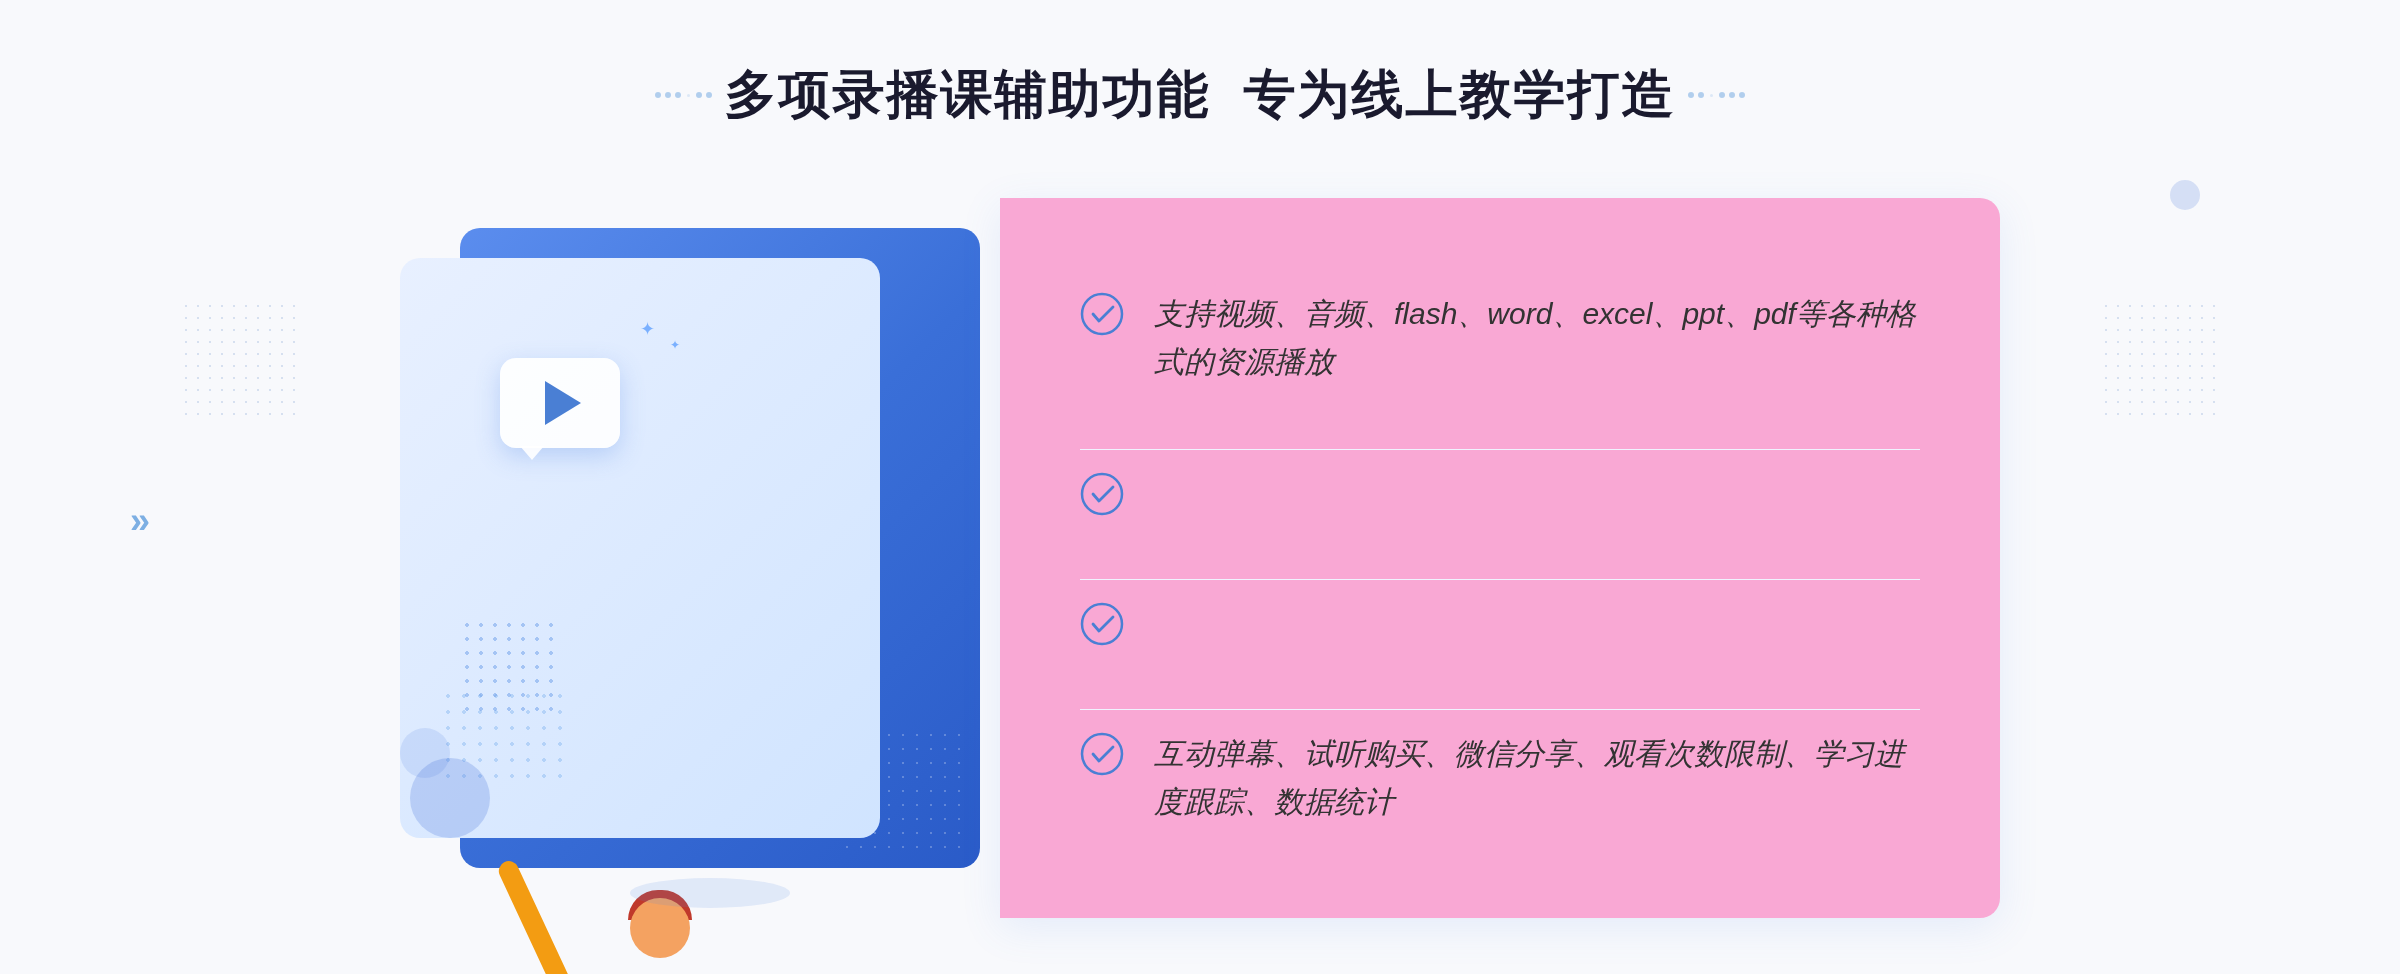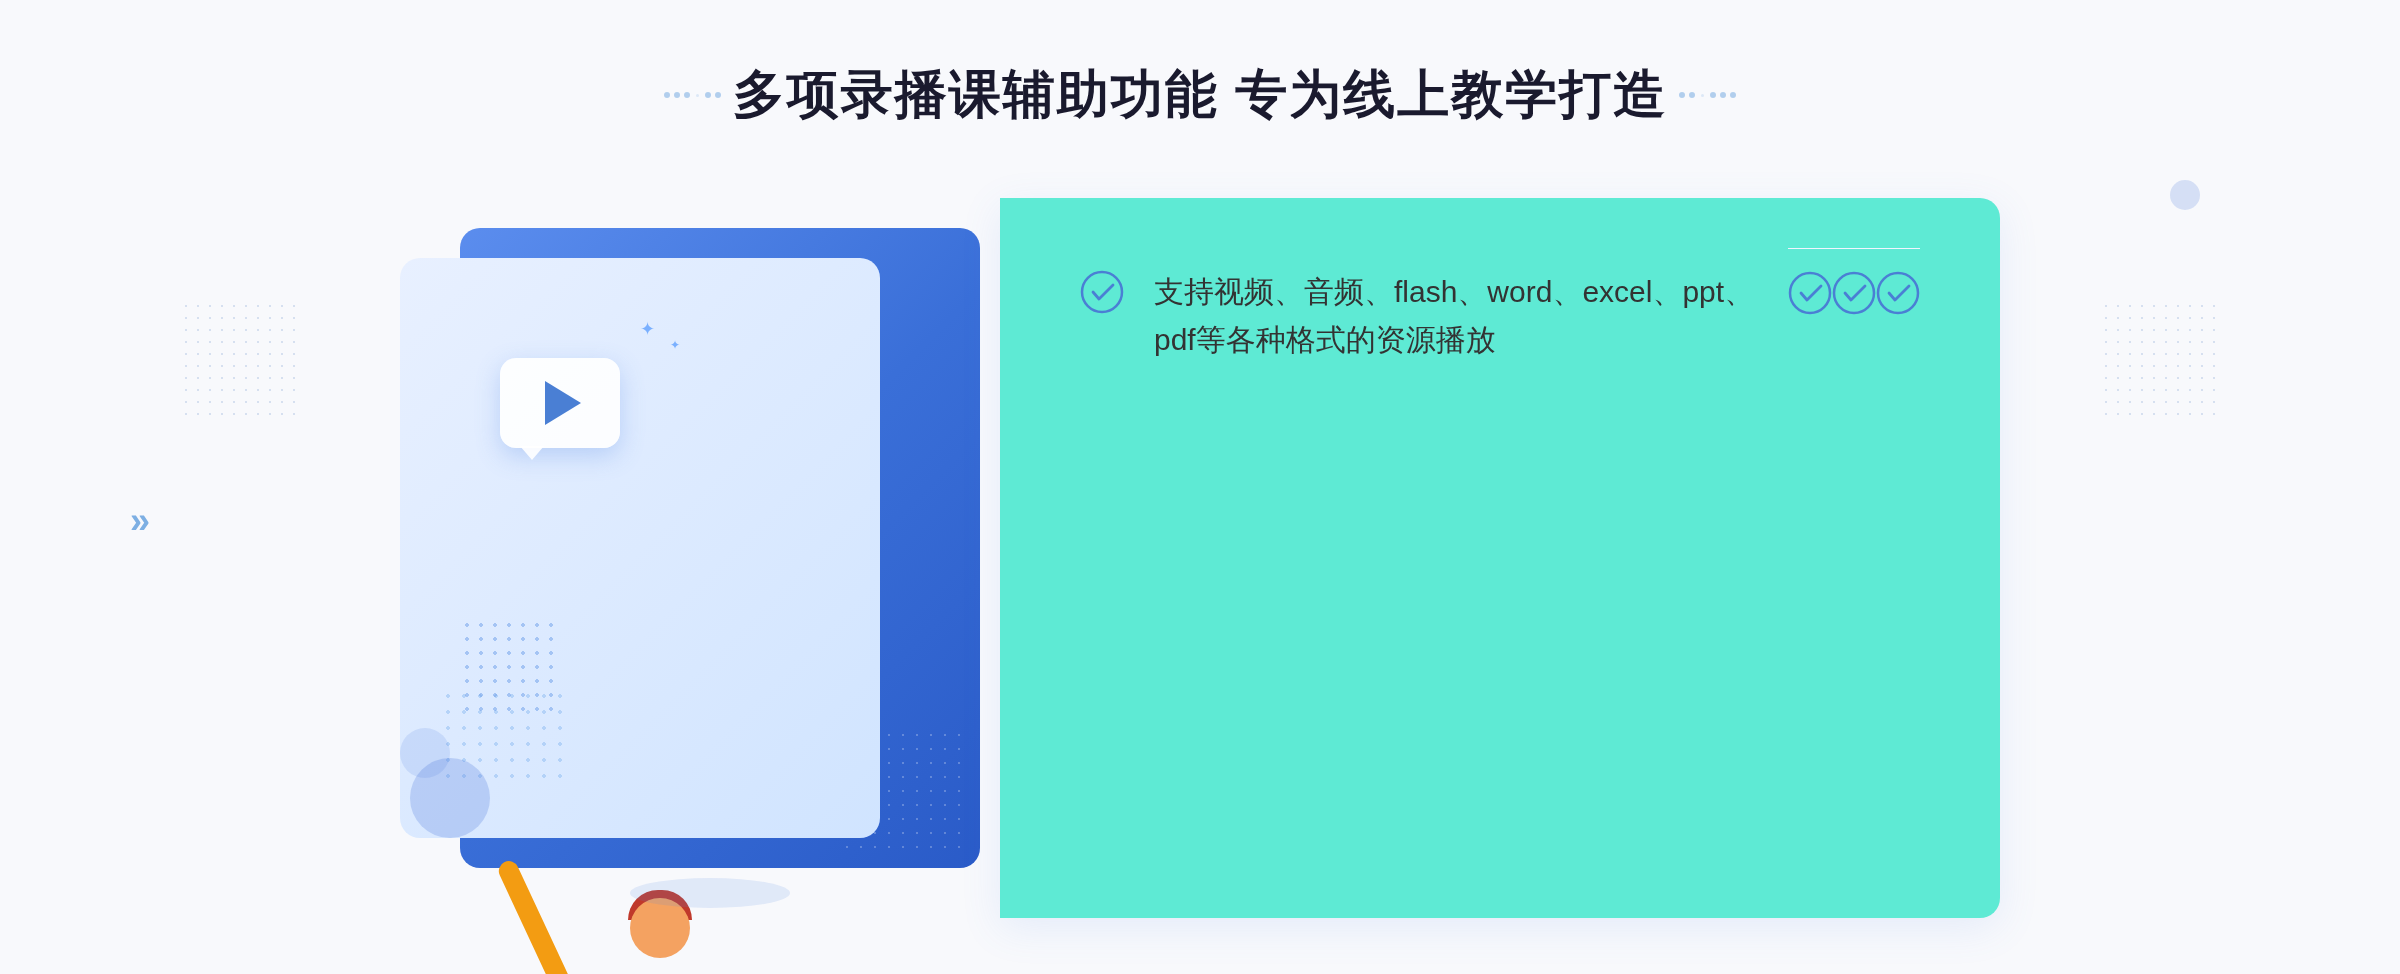--- a/index.html
+++ b/index.html
@@ -65,20 +65,21 @@
       margin-bottom: 50px;
       position: relative;
     }
 
     .header-title-row {
       display: flex;
       align-items: center;
       justify-content: center;
       gap: 12px;
       margin-bottom: 18px;
+      font-family: Liberation Mono, monospace;
     }
 
     .title-decorator {
       display: flex;
       gap: 4px;
       align-items: center;
       opacity: 0.4;
     }
 
     .title-decorator span {
@@ -287,28 +288,30 @@
       width: 50px;
       height: 50px;
       border-radius: 50%;
       background: rgba(74, 120, 220, 0.15);
       z-index: 3;
     }
 
     
     .features-area {
       flex: 1;
-      background: #5eead4;
+      background: #f9a8d4;
       border-radius: 0 20px 20px 0;
       padding: 50px 80px;
       display: flex;
+      flex-direction: column;
       justify-content: space-around;
       box-shadow: 0 10px 40px rgba(90, 140, 230, 0.12);
       margin-left: -20px;
       z-index: 1;
+      font-style: italic;
     }
 
     .feature-item {
       display: flex;
       align-items: flex-start;
       gap: 30px;
       padding: 20px 0;
     }
 
     .feature-item + .feature-item {
@@ -487,20 +490,21 @@
         </div>
       </div>
 
       <div class="feature-item">
         <div class="check-icon">
           <svg viewBox="0 0 44 44" fill="none" xmlns="http://www.w3.org/2000/svg">
             <circle cx="22" cy="22" r="20" stroke="#4a7fd4" stroke-width="2.5"></circle>
             <polyline points="13,22 19,29 33,15" stroke="#4a7fd4" stroke-width="2.8" stroke-linecap="round" stroke-linejoin="round"></polyline>
           </svg>
         </div>
+        <span class="feature-text">互动弹幕、试听购买、微信分享、观看次数限制、学习进度跟踪、数据统计</span>
       </div>
 
     </div>
 
   </div>
 
   <div class="small-circle-tr"></div>
 
 </div>
 

